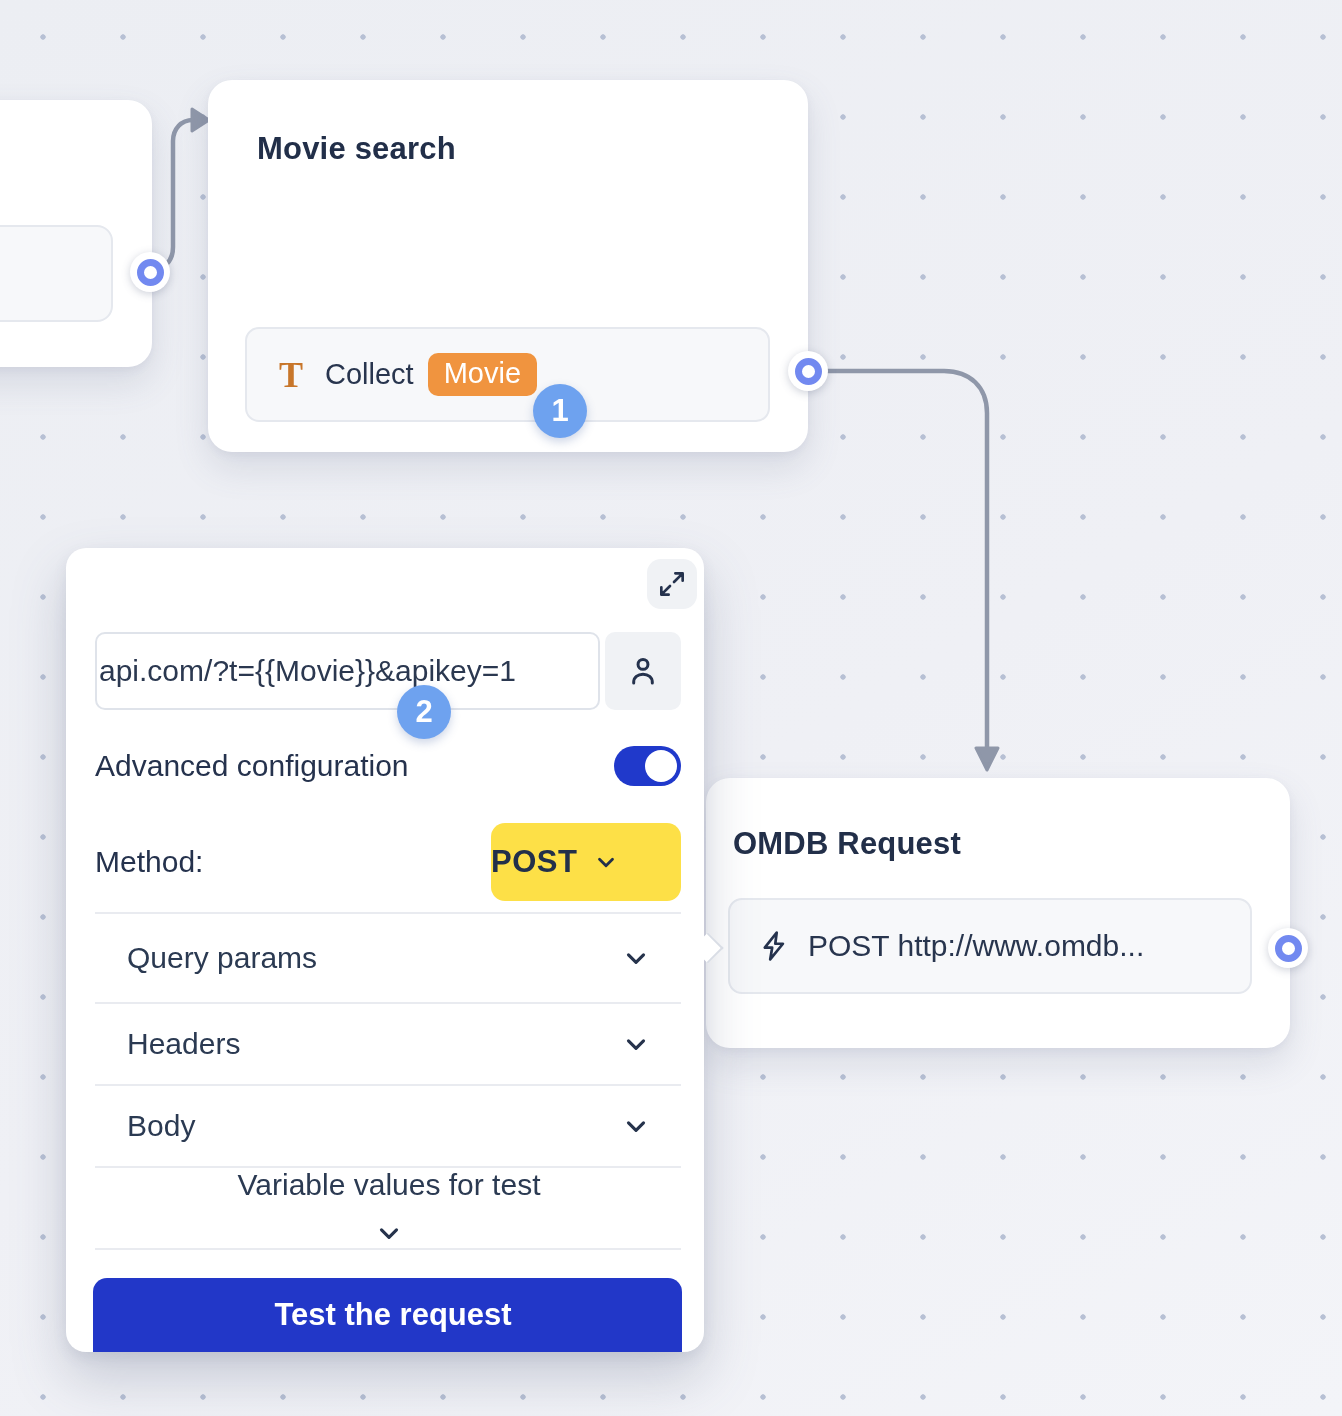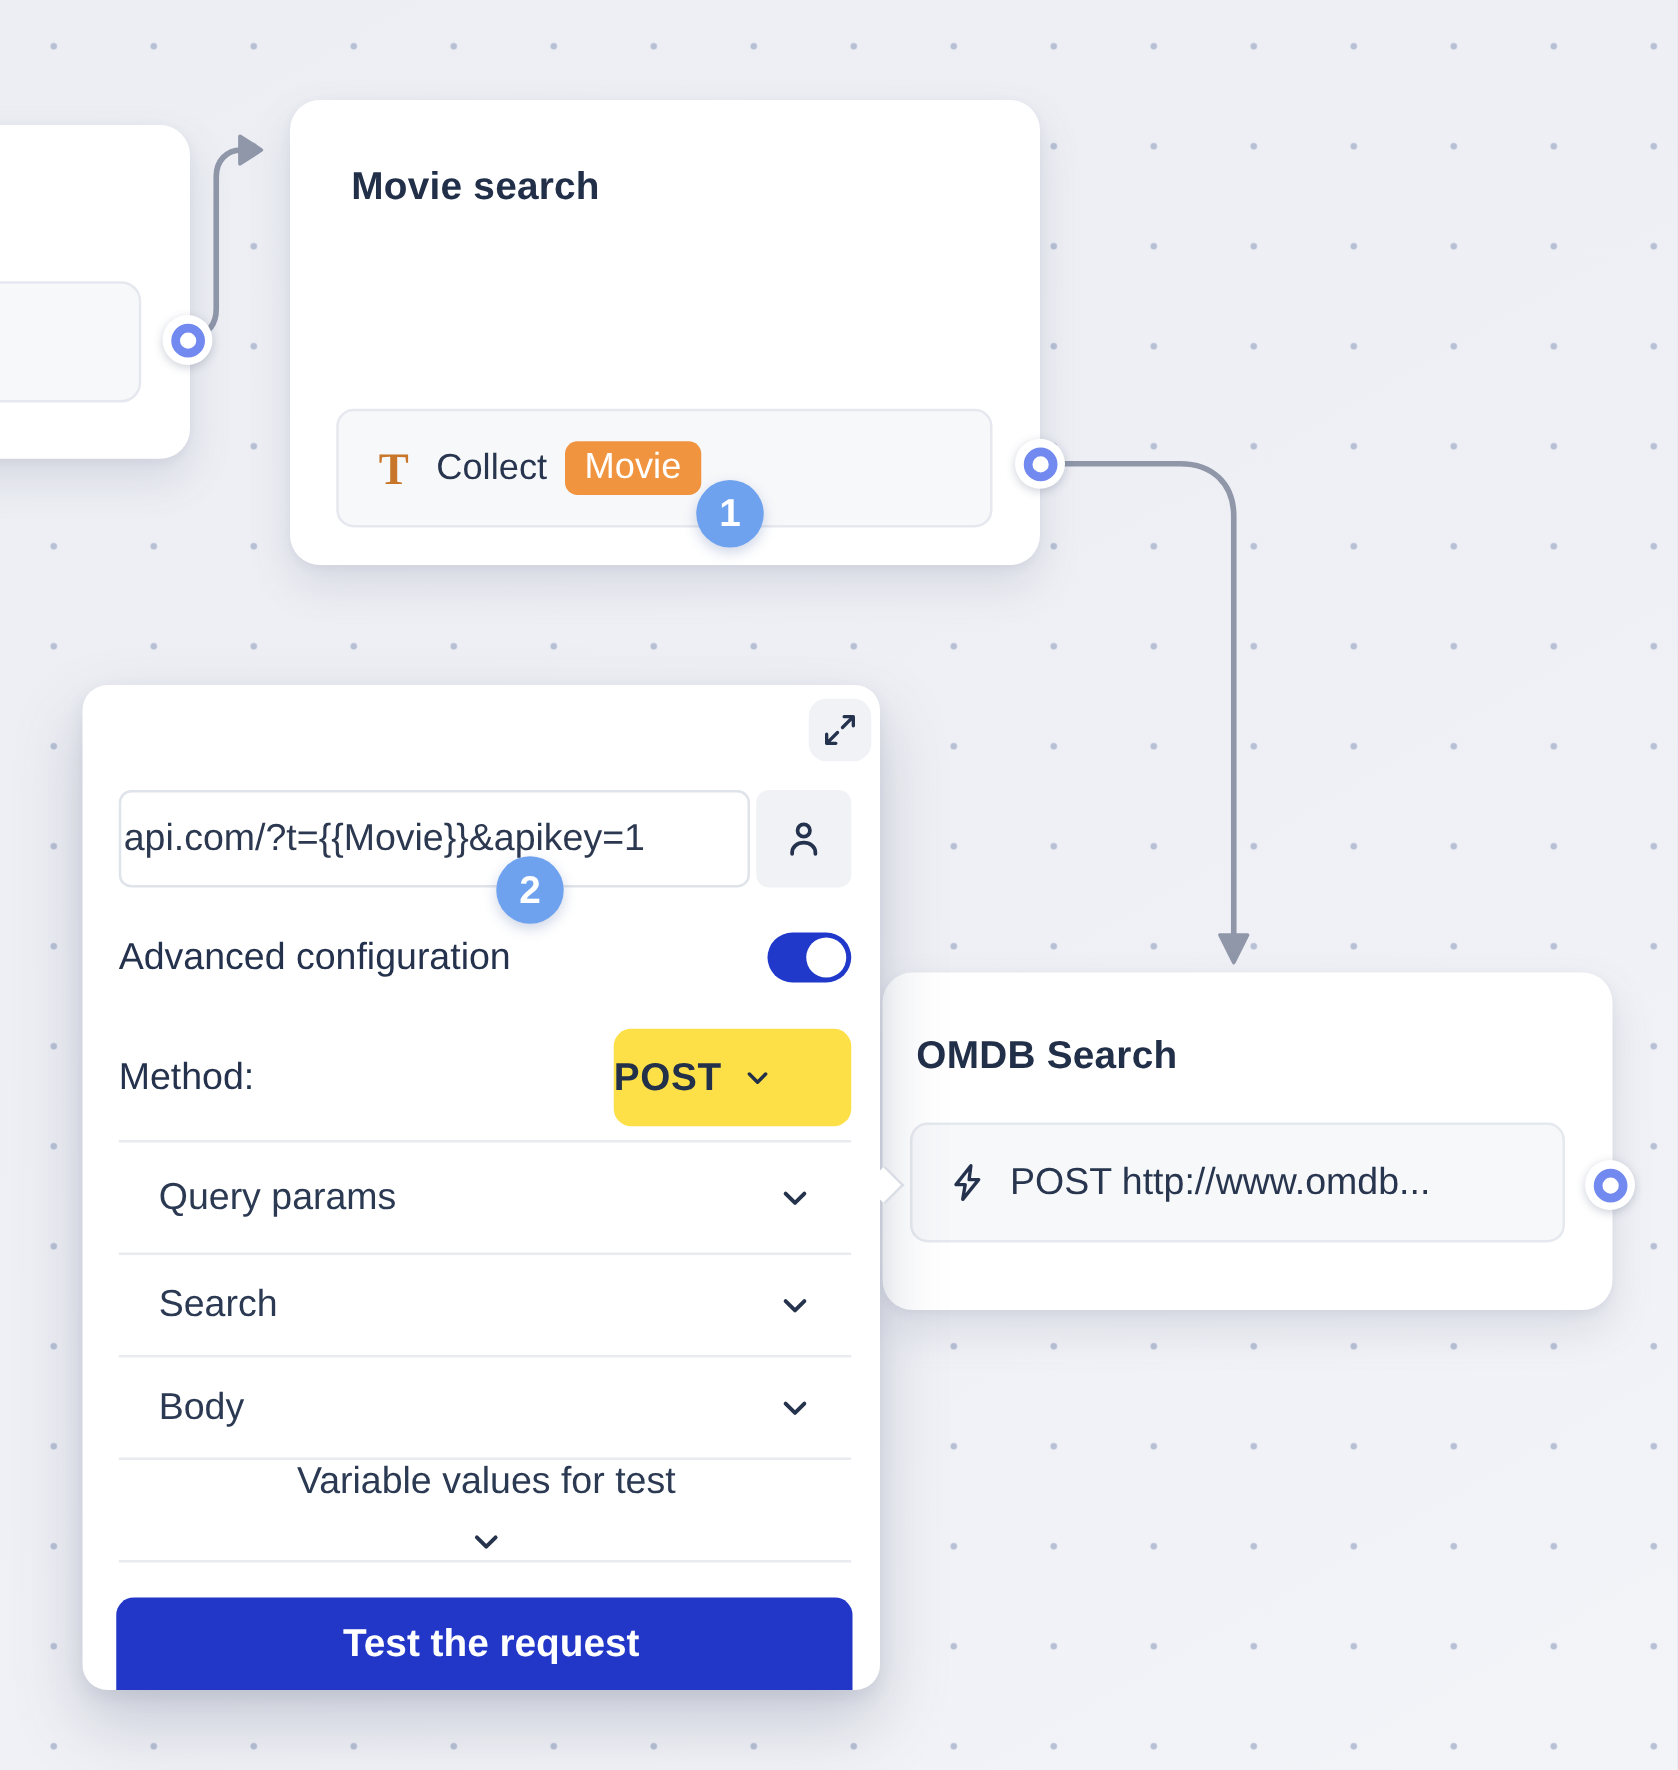--- a/index.html
+++ b/index.html
@@ -84,41 +84,41 @@
     <polygon points="976,748 998,748 987,770" fill="#8f97a9" stroke="#8f97a9" stroke-width="3" stroke-linejoin="round"></polygon>
   </svg>
 
   <div class="card" style="left:-64px;top:100px;width:216px;height:267px;">
     <div class="node-item" style="left:14px;top:125px;width:163px;height:97px;border-radius:16px;"></div>
     <div class="port" style="left:194px;top:152px;">
       <div class="port-ring"></div>
     </div>
   </div>
 
-  <div class="card" style="left:208px;top:80px;width:600px;height:372px;margin-left:24px;">
+  <div class="card" style="left:208px;top:80px;width:600px;height:372px;">
     <div class="node-title" style="left:49px;top:51px;">Movie search</div>
 
 
     <div class="node-item" style="left:37px;top:247px;width:525px;height:95px;">
       <span class="icon-box" style="margin-left:32px;">
         <span class="t-glyph">T</span>
       </span>
       <span class="item-label" style="margin-left:22px;">Collect</span>
       <span class="badge">Movie</span>
     </div>
 
     <div class="step-badge" style="left:325px;top:304px;">1</div>
 
     <div class="port" style="left:580px;top:271px;">
       <div class="port-ring"></div>
     </div>
   </div>
 
   <div class="card" style="left:706px;top:778px;width:584px;height:270px;">
-    <div class="node-title" style="left:27px;top:48px;">OMDB Search</div>
+    <div class="node-title" style="left:27px;top:48px;">OMDB Request</div>
 
     <div class="node-item" style="left:22px;top:120px;width:524px;height:96px;">
       <span class="icon-box" style="margin-left:28px;">
         <svg width="34" height="34" viewBox="0 0 24 24" fill="none" stroke="#25324d" stroke-width="1.9" stroke-linejoin="round">
           <path d="M13.2 2.5 L4.8 13.2 H10 L8.6 21.5 L17.6 10.4 H12.2 Z"></path>
         </svg>
       </span>
       <span class="item-label" style="margin-left:16px;font-size:30px;">POST http://www.omdb...</span>
     </div>
 
@@ -176,21 +176,21 @@
     <div class="section" style="top:364px;height:90px;">
       <span class="panel-label">Query params</span>
       <span class="icon-box">
         <svg width="30" height="30" viewBox="0 0 24 24" fill="none" stroke="#26334c" stroke-width="2.5" stroke-linecap="round" stroke-linejoin="round">
             <path d="M6 9.5 l6 6 6-6"></path>
           </svg>
       </span>
     </div>
 
     <div class="section" style="top:454px;height:82px;">
-      <span class="panel-label">Search</span>
+      <span class="panel-label">Headers</span>
       <span class="icon-box">
         <svg width="30" height="30" viewBox="0 0 24 24" fill="none" stroke="#26334c" stroke-width="2.5" stroke-linecap="round" stroke-linejoin="round">
             <path d="M6 9.5 l6 6 6-6"></path>
           </svg>
       </span>
     </div>
 
     <div class="section" style="top:536px;height:82px;">
       <span class="panel-label">Body</span>
       <span class="icon-box">

